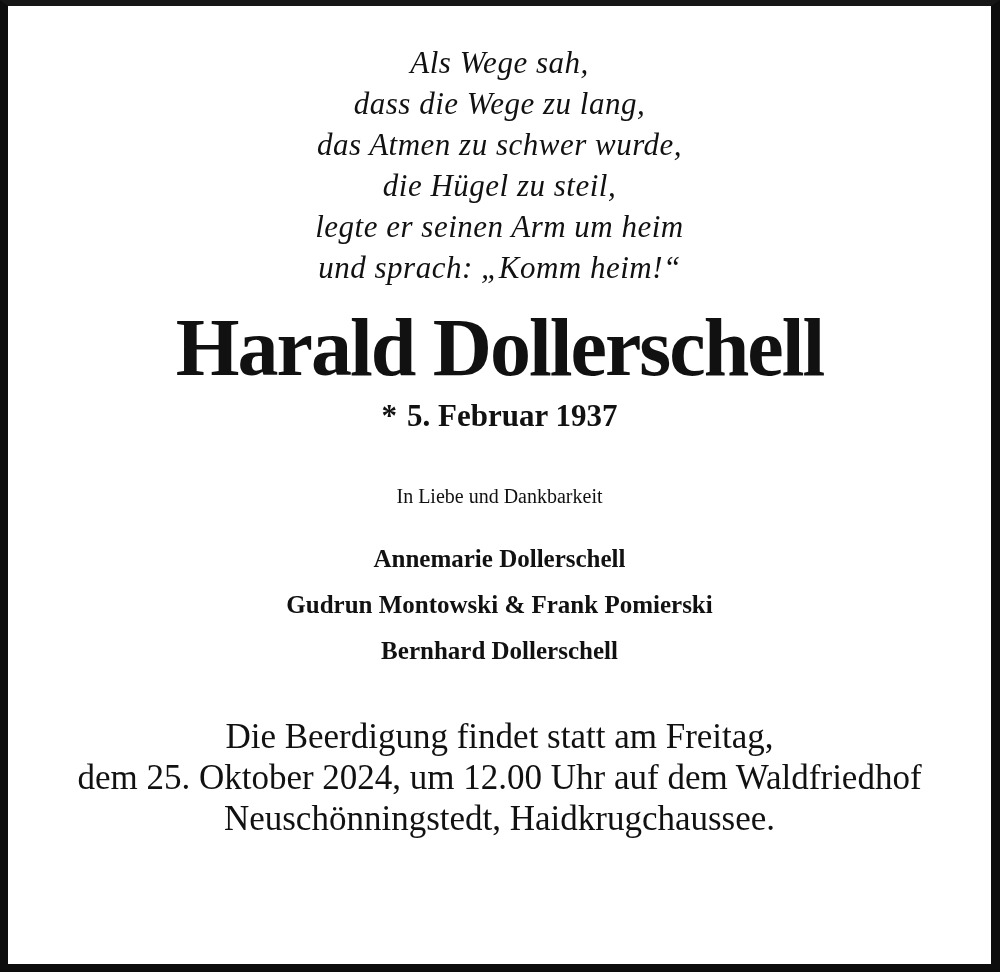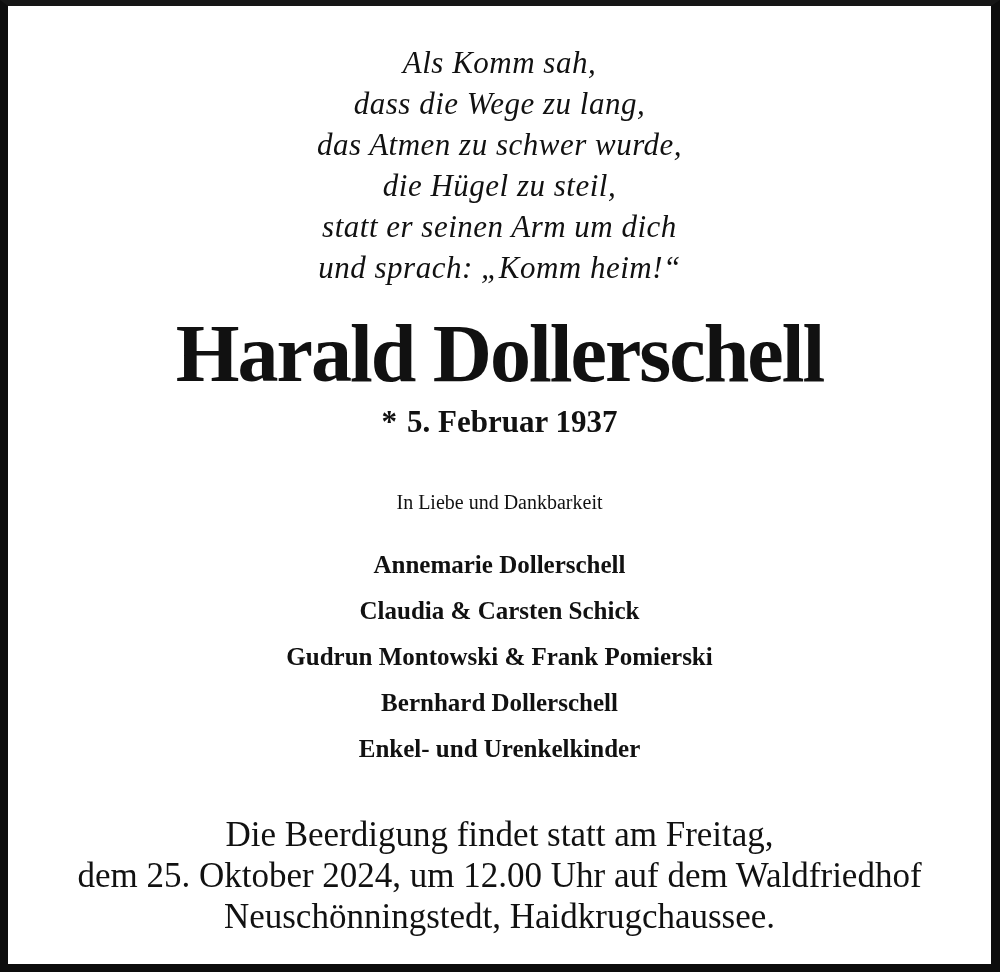--- a/index.html
+++ b/index.html
@@ -26,21 +26,21 @@
   }
 
   .verse {
     font-style: italic;
     font-size: 31px;
     line-height: 41px;
     letter-spacing: 0.5px;
   }
 
   .deceased-name {
-    margin-top: 20px;
+    margin-top: 14px;
     font-size: 82px;
     font-weight: bold;
     letter-spacing: -2px;
     line-height: 1.12;
     white-space: nowrap;
   }
 
   .dates-row {
     margin-top: 2px;
     font-size: 31px;
@@ -73,44 +73,42 @@
     font-size: 35px;
     line-height: 41px;
   }
 </style>
 </head>
 <body>
 
 <div class="clipping">
 
   <div class="verse">
-    <div>Als Komm sah,</div>
+    <div>Als Wege sah,</div>
     <div>dass die Wege zu lang,</div>
     <div>das Atmen zu schwer wurde,</div>
     <div>die Hügel zu steil,</div>
-    <div>statt er seinen Arm um dich</div>
+    <div>legte er seinen Arm um heim</div>
     <div>und sprach: „Komm heim!“</div>
   </div>
 
   <h1 class="deceased-name">Harald Dollerschell</h1>
 
   <div class="dates-row">
     <div class="date-item">
       <span class="date-symbol">*</span><span>5. Februar 1937</span>
     </div>
   </div>
 
   <div class="dedication">In Liebe und Dankbarkeit</div>
 
   <ul class="mourners">
     <li>Annemarie Dollerschell</li>
-    <li>Claudia &amp; Carsten Schick</li>
     <li>Gudrun Montowski &amp; Frank Pomierski</li>
     <li>Bernhard Dollerschell</li>
-    <li>Enkel- und Urenkelkinder</li>
   </ul>
 
   <div class="funeral-info">
     <div>Die Beerdigung findet statt am Freitag,</div>
     <div>dem 25. Oktober 2024, um 12.00 Uhr auf dem Waldfriedhof</div>
     <div>Neuschönningstedt, Haidkrugchaussee.</div>
   </div>
 
 </div>
 

